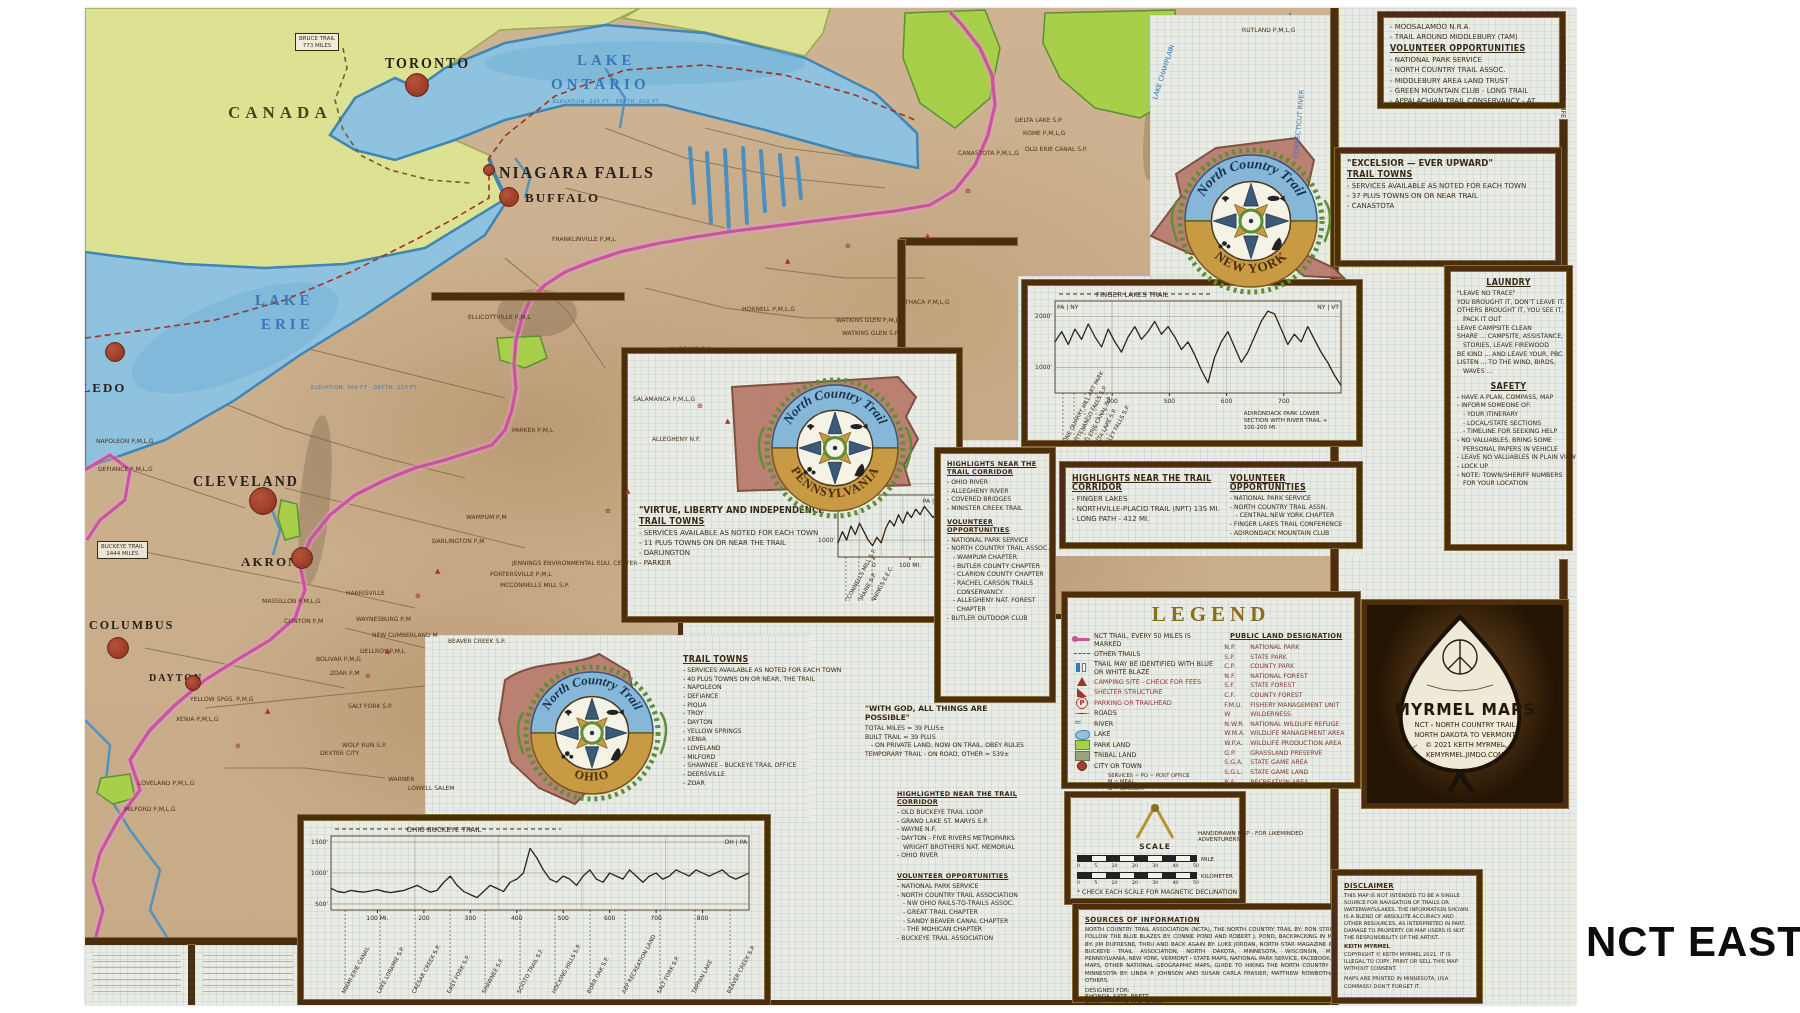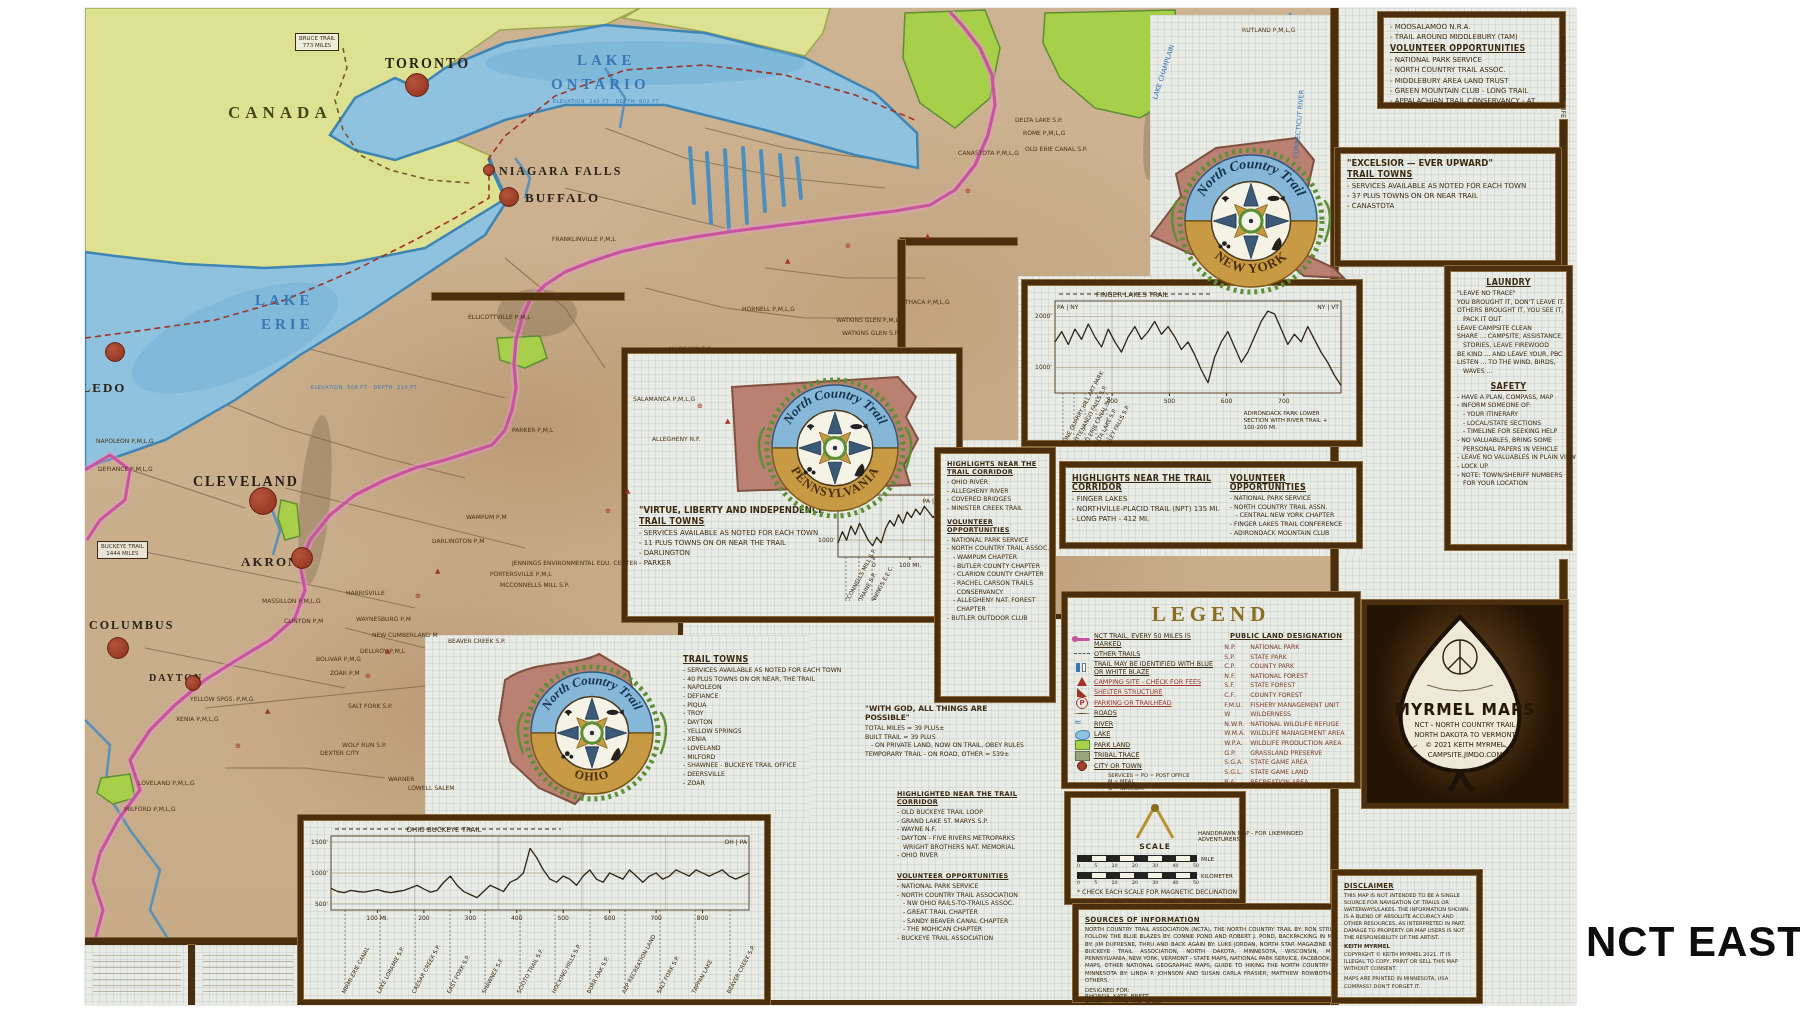--- a/index.html
+++ b/index.html
@@ -43,21 +43,21 @@
   .town{position:absolute;font-size:6px;color:#4a3114;white-space:nowrap;line-height:1;}
   .mark{position:absolute;font-size:7px;color:#a03326;line-height:1;}
   .boxed{position:absolute;border:1px solid #3b2a12;background:rgba(240,238,230,.85);
          font-size:5.5px;line-height:1.25;padding:1px 3px;color:#3b2a12;text-align:center;white-space:pre;}
   .rot{position:absolute;font-size:6.5px;white-space:nowrap;transform-origin:0 0;}
   .sub{position:absolute;font-size:5px;color:#3a78b5;letter-spacing:.5px;white-space:nowrap;}
   
   .legend-title{font-family:"Liberation Serif",serif;font-weight:800;font-size:21px;letter-spacing:5px;
         color:#8a6d1f;text-align:center;margin:0 0 3px;}
   .lg-row{display:flex;align-items:center;gap:4px;margin:1.5px 0;}
-  .lg-row .lab{font-size:6.4px;text-decoration:underline;}
+  .lg-row .lab{font-size:6.4px;}
   .ic{display:inline-block;width:16px;height:9px;position:relative;flex:0 0 16px;}
   .pub-row{display:grid;grid-template-columns:26px 1fr;font-size:6.2px;color:#7a3b28;line-height:1.55;}
   
   #p-myrmel{border:5px solid #4b2e0d;box-shadow:0 0 0 1px #8a6a3a;
     background:radial-gradient(90px 110px at 50% 45%, #7a5326 0%, #4a2f12 55%, #241403 100%);}
   
   #badge{position:absolute;left:1586px;top:918px;font-family:"Liberation Sans",sans-serif;
      font-weight:bold;font-size:42px;letter-spacing:1px;color:#0d0d0d;white-space:nowrap;}
   svg{display:block;}
   .abs{position:absolute;}
@@ -440,21 +440,21 @@
           <div class="lg-row">
             <span class="ic">
               <span style="position:absolute;left:1px;top:0;width:13px;height:8px;background:#a8cf4a;border:1px solid #5d8f35"></span>
             </span>
             <span class="lab">PARK LAND</span>
           </div>
           <div class="lg-row">
             <span class="ic">
               <span style="position:absolute;left:1px;top:0;width:13px;height:8px;background:#9aa37a;border:1px solid #6a734e"></span>
             </span>
-            <span class="lab">TRIBAL TRACE</span>
+            <span class="lab">TRIBAL LAND</span>
           </div>
           <div class="lg-row">
             <span class="ic">
               <span style="position:absolute;left:3px;top:0;width:8px;height:8px;background:#a2402c;border:1px solid #5f1f10;border-radius:50%"></span>
             </span>
             <span class="lab">CITY OR TOWN</span>
           </div>
           <div style="margin-left: 34px; font-size: 5.2px; line-height: 1.3; white-space: pre;">SERVICES = PO = POST OFFICE
 M = MEAL
 G = GROCERY
@@ -541,21 +541,21 @@
       </g>
       <path d="M60,80 Q93,92 126,80" stroke="#6b5a3a" stroke-width="1" fill="none"></path>
       <g stroke="#3c2c14" stroke-width="1" opacity=".7">
         <path d="M48,60 l-12,-8 M138,60 l12,-8 M40,100 l-14,2 M146,100 l14,2 M50,140 l-12,8 M136,140 l12,8" fill="none"></path>
       </g>
     </svg>
     <div class="abs" style="left:0;top:96px;width:196px;text-align:center;font-weight:bold;font-size:15.5px;letter-spacing:1px;color:#241706">MYRMEL MAPS</div>
     <div class="abs" style="left:0;top:116px;width:196px;text-align:center;font-size:6.8px;color:#2e2009">NCT - NORTH COUNTRY TRAIL</div>
     <div class="abs" style="left:0;top:126px;width:196px;text-align:center;font-size:6.8px;color:#2e2009">NORTH DAKOTA TO VERMONT</div>
     <div class="abs" style="left:0;top:136px;width:196px;text-align:center;font-size:6.8px;color:#2e2009">© 2021  KEITH MYRMEL</div>
-    <div class="abs" style="left:0;top:146px;width:196px;text-align:center;font-size:6.8px;color:#2e2009">CAMPSITE.JIMDO.COM</div>
+    <div class="abs" style="left:0;top:146px;width:196px;text-align:center;font-size:6.8px;color:#2e2009">KEMYRMEL.JIMDO.COM</div>
   </div>
 
   <div class="panel" style="left:980px;top:784px;width:180px;height:112px">
     <svg width="60" height="40" viewBox="0 0 60 40" style="margin:0 auto">
       <path d="M30,4 L12,36 M30,4 L48,36" stroke="#b8922e" stroke-width="3" fill="none"></path>
       <circle cx="30" cy="6" r="4" fill="#8a6d1f"></circle>
     </svg>
     <div style="text-align:center;font-size:7.5px;font-weight:bold;letter-spacing:1px">SCALE</div>
     <div id="scale-bars">
         <div style="display: flex; align-items: center; gap: 4px; margin-top: 4px;">
@@ -748,21 +748,21 @@
   <div id="labels" class="abs" style="left:0;top:0;width:1491px;height:997px">
     <div class="city" style="left:143px;top:95px;font-size:17px;letter-spacing:5px;color:#4a4516">CANADA</div>
     <div class="lake-label" style="left:492px;top:44px;font-size:15px">LAKE</div>
     <div class="lake-label" style="left:466px;top:68px;font-size:15px">ONTARIO</div>
     <div class="sub" style="left:468px;top:90px">ELEVATION: 243 FT · DEPTH: 802 FT</div>
     <div class="lake-label" style="left:170px;top:284px;font-size:15px">LAKE</div>
     <div class="lake-label" style="left:176px;top:308px;font-size:15px">ERIE</div>
     <div class="sub" style="left:226px;top:376px">ELEVATION: 569 FT · DEPTH: 210 FT</div>
   <div class="city" style="left: 300px; top: 48px; font-size: 14px;">TORONTO</div>
       <div class="dot" style="left: 320px; top: 65px; width: 24px; height: 24px;"></div>
-      <div class="city" style="left: 414px; top: 156px; font-size: 12px;">NIAGARA FALLS</div>
+      <div class="city" style="left: 414px; top: 156px; font-size: 16px;">NIAGARA FALLS</div>
       <div class="dot" style="left: 398px; top: 156px; width: 12px; height: 12px;"></div>
       <div class="city" style="left: 440px; top: 182px; font-size: 13px;">BUFFALO</div>
       <div class="dot" style="left: 414px; top: 179px; width: 20px; height: 20px;"></div>
       <div class="city" style="left: -26px; top: 372px; font-size: 13px;">TOLEDO</div>
       <div class="city" style="left: 108px; top: 466px; font-size: 14px;">CLEVELAND</div>
       <div class="dot" style="left: 164px; top: 479px; width: 28px; height: 28px;"></div>
       <div class="city" style="left: 156px; top: 546px; font-size: 13px;">AKRON</div>
       <div class="dot" style="left: 206px; top: 539px; width: 22px; height: 22px;"></div>
       <div class="city" style="left: 4px; top: 610px; font-size: 12px;">COLUMBUS</div>
       <div class="dot" style="left: 22px; top: 629px; width: 22px; height: 22px;"></div>

